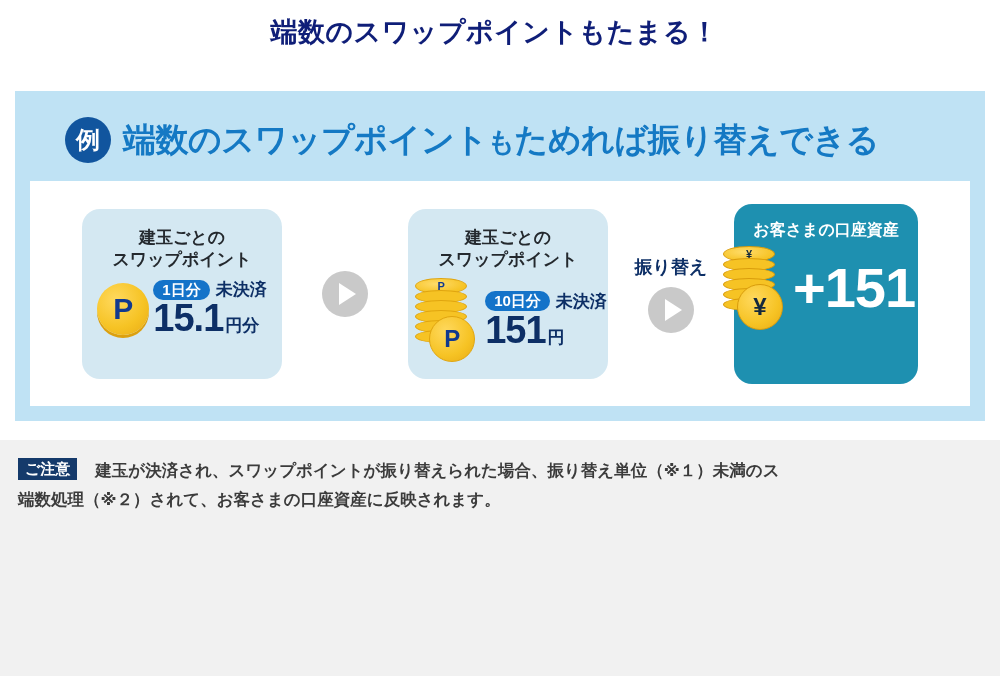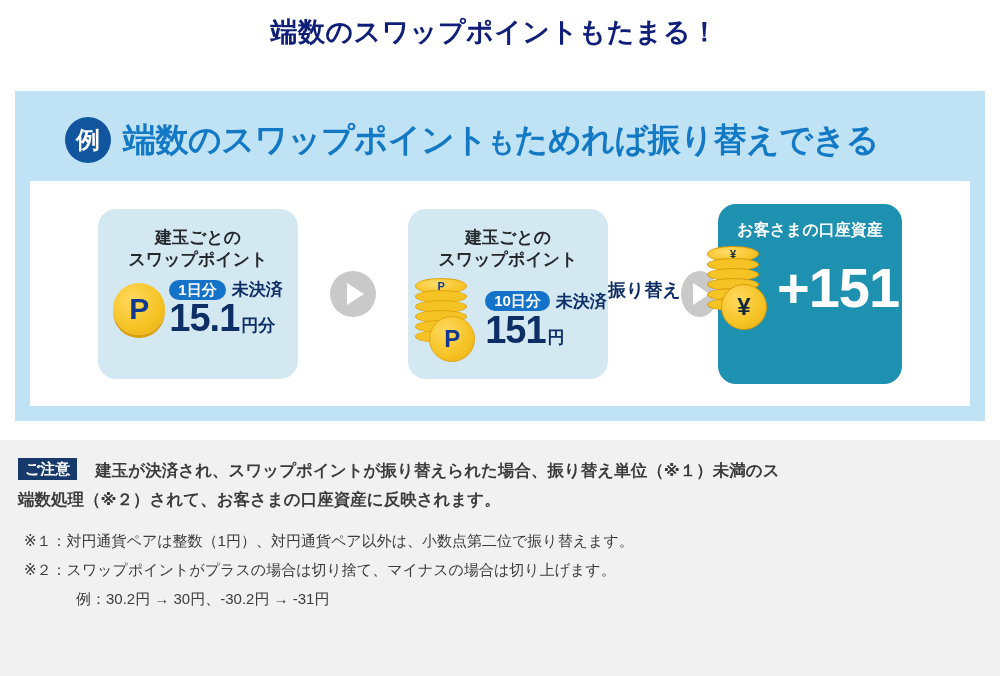--- a/index.html
+++ b/index.html
@@ -88,21 +88,21 @@
   
   .steps {
     position: absolute;
     left: 0;
     top: 0;
     width: 940px;
     height: 225px;
     display: flex;
     align-items: center;
     justify-content: center;
-    gap: 0;
+    gap: 8px;
   }
 
   .card {
     border-radius: 18px;
     box-sizing: border-box;
     position: relative;
   }
   .card-light {
     width: 200px;
     height: 170px;
@@ -244,21 +244,21 @@
     margin-left: 2px;
   }
   .value-main-white { color: #ffffff; }
   .value-main-white .value-number { font-size: 56px; }
   .value-main-white .value-unit { font-size: 18px; }
 
   
   .arrow-col {
     width: 110px;
     display: flex;
-    flex-direction: row;
+    flex-direction: column;
     align-items: center;
     justify-content: center;
     flex: none;
   }
   .arrow-label {
     font-size: 18px;
     font-weight: bold;
     color: #0d2f66;
     margin-bottom: 8px;
     white-space: nowrap;
@@ -423,21 +423,16 @@
       </div>
     </div>
   </div>
 
   <div class="notice">
     <div class="notice-inner">
       <div class="notice-main">
         <span class="caution-badge">ご注意</span><span>建玉が決済され、スワップポイントが振り替えられた場合、振り替え単位（※１）未満のス</span>
         <span class="notice-line2">端数処理（※２）されて、お客さまの口座資産に反映されます。</span>
       </div>
-      <div class="footnotes">
-        <div class="footnote">※１：対円通貨ペアは整数（1円）、対円通貨ペア以外は、小数点第二位で振り替えます。</div>
-        <div class="footnote">※２：スワップポイントがプラスの場合は切り捨て、マイナスの場合は切り上げます。</div>
-        <div class="footnote-example">例：30.2円 → 30円、-30.2円 → -31円</div>
-      </div>
     </div>
   </div>
 
 </div>
 
 </body></html>

